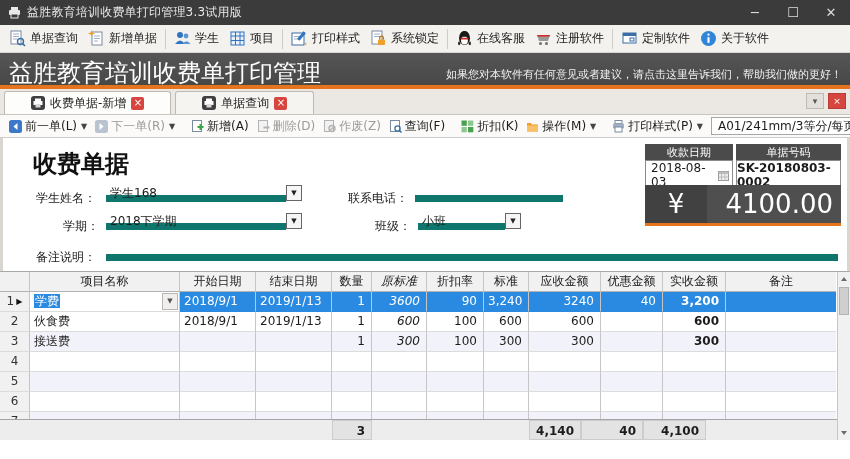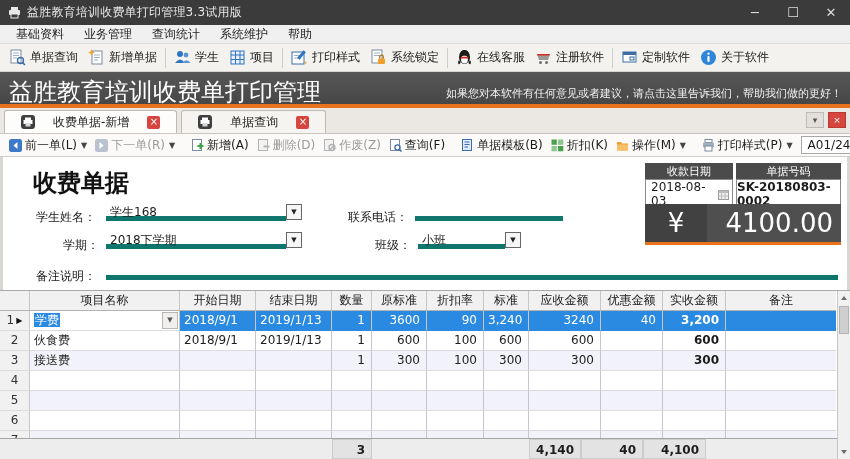--- a/index.html
+++ b/index.html
@@ -23,21 +23,21 @@
   .tb1-btn { display:flex; align-items:center; gap:4px; padding:2px 5px; border-radius:2px; cursor:default; white-space:nowrap; }
   .tb1-sep { width:1px; height:20px; background:#cfccc6; margin:0 3px; }
 
   
   .banner { height:36px; background:linear-gradient(#565656,#474747); border-bottom:4px solid #e8731d; position:relative; flex:0 0 auto; }
   .banner-title { position:absolute; left:9px; top:4px; color:#fff; font-size:24px; font-weight:500; }
   .banner-hint { position:absolute; right:8px; bottom:3px; color:#f2f2f2; font-size:11px; }
 
   
   .tabbar { height:26px; background:#ebe8e3; border-bottom:1px solid #c9c5bf; display:flex; align-items:flex-end; padding:0 4px; flex:0 0 auto; position:relative; }
-  .tab { display:flex; align-items:center; gap:18px; height:23px; padding:0 16px; border:1px solid #bdb9b3; border-bottom:none; border-radius:3px 3px 0 0; margin-right:4px; background:#f6f4f1; cursor:default; }
+  .tab { display:flex; align-items:center; gap:5px; height:23px; padding:0 26px; border:1px solid #bdb9b3; border-bottom:none; border-radius:3px 3px 0 0; margin-right:4px; background:#f6f4f1; cursor:default; }
   .tab.active { background:#fdfdfc; }
   .tab-label { font-size:12px; color:#222; }
   .tab-close { width:13px; height:13px; background:#d6463f; color:#fff; font-size:10px; line-height:12px; text-align:center; border-radius:2px; cursor:pointer; }
   .tabbar-ctrls { position:absolute; right:4px; top:4px; display:flex; gap:4px; }
   .tabctrl { width:18px; height:16px; display:flex; align-items:center; justify-content:center; border:1px solid #bdb9b3; background:#e3e0db; font-size:9px; color:#555; }
   .tabctrl.close { background:#d6463f; color:#fff; border-color:#b93b34; }
 
   
   .toolbar2 { height:23px; background:#fbfaf8; border-bottom:1px solid #cfcdc9; display:flex; align-items:center; padding:4px 5px; flex:0 0 auto; white-space:nowrap; }
   .tb2-btn { display:flex; align-items:center; gap:3px; padding:1px 4px; border-radius:2px; cursor:default; }
@@ -45,40 +45,40 @@
   .tb2-btn.disabled .lbl { color:#9b9b9b; }
   .caret { font-size:8px; color:#444; margin-left:1px; }
   .tb2-sep { width:1px; height:16px; background:#d5d2cd; margin:0 4px; }
   .print-combo { display:flex; align-items:center; height:18px; border:1px solid #a7a7a7; background:#fff; margin-left:4px; }
   .print-combo .val { padding:0 6px; font-size:12px; }
 
   
   .formarea { height:133px; background:#fff; border-left:3px solid #d9d6d1; border-right:3px solid #d9d6d1; position:relative; flex:0 0 auto; }
   .form-title { position:absolute; left:30px; top:10px; font-size:24px; font-weight:bold; color:#111; }
   .f-label { position:absolute; font-size:12px; color:#1a1a1a; }
-  .f-field { position:absolute; border-bottom:5px solid #0f766e; font-size:12px; padding:0 2px 1px 4px; height:17px; }
+  .f-field { position:absolute; border-bottom:7px solid #0f766e; font-size:12px; padding:0 2px 1px 4px; height:17px; }
   .f-combo-btn { position:absolute; width:16px; height:16px; border:1px solid #666; background:#f6f6f6; display:flex; align-items:center; justify-content:center; font-size:7px; color:#222; }
   .hdr-box { position:absolute; height:16px; background:#4b4b4b; color:#fff; font-size:11px; display:flex; align-items:center; justify-content:center; }
   .val-box { position:absolute; height:30px; background:#fff; border:1px solid #8a8a8a; display:flex; align-items:center; font-size:12px; }
   .amount-panel { position:absolute; left:642px; top:47px; width:196px; height:41px; background:#4f4f4f; border-bottom:3px solid #e8731d; display:flex; }
   .amount-cur { width:62px; background:#414141; color:#fff; font-size:26px; display:flex; align-items:center; justify-content:center; }
   .amount-val { flex:1; color:#fff; font-size:26px; display:flex; align-items:center; justify-content:flex-end; padding-right:8px; }
 
   
   .grid { height:169px; position:relative; overflow:hidden; background:#fff; border-top:1px solid #a9a9a9; flex:0 0 auto; }
   .g-row { display:flex; height:20px; }
   .g-cell { border-right:1px solid #c6c6c6; border-bottom:1px solid #dcdcdc; height:20px; line-height:19px; overflow:hidden; font-size:12px; padding:0 4px; white-space:nowrap; }
   .g-head .g-cell { background:#f1f1f1; border-bottom:1px solid #b3b3b3; text-align:center; color:#222; }
   .num { text-align:right; padding-right:6px; }
   .w-rn  { width:30px; flex:0 0 30px; background:#f1f1f1; text-align:center; color:#333; }
   .w-c0  { width:150px; flex:0 0 150px; }
   .w-c1  { width:76px;  flex:0 0 76px; }
   .w-c2  { width:76px;  flex:0 0 76px; }
   .w-c3  { width:40px;  flex:0 0 40px; }
-  .w-c4  { width:55px;  flex:0 0 55px; }
+  .w-c4  { width:55px;  flex:0 0 55px;font-style:italic; }
   .w-c5  { width:57px;  flex:0 0 57px; }
   .w-c6  { width:45px;  flex:0 0 45px; }
   .w-c7  { width:72px;  flex:0 0 72px; }
   .w-c8  { width:62px;  flex:0 0 62px; }
   .w-c9  { width:63px;  flex:0 0 63px; }
   .w-c10 { width:110px; flex:0 0 110px; border-right:none; }
   .g-row.alt .g-cell:not(.w-rn) { background:#f2f2fa; }
   .g-row.sel .g-cell:not(.w-rn):not(.editor) { background:#2a8ae2; color:#fff; border-bottom-color:#2a8ae2; }
   .bold { font-weight:bold; }
   .rn-flex { display:flex; align-items:center; justify-content:center; gap:2px; }
@@ -111,27 +111,20 @@
         </svg>
     </span>
     <span class="title">益胜教育培训收费单打印管理3.3试用版</span>
     <div class="win-controls">
       <div class="win-btn">─</div>
       <div class="win-btn">☐</div>
       <div class="win-btn close">✕</div>
     </div>
   </div>
 
-  <div class="menubar">
-    <span class="menu-item">基础资料</span>
-    <span class="menu-item">业务管理</span>
-    <span class="menu-item">查询统计</span>
-    <span class="menu-item">系统维护</span>
-    <span class="menu-item">帮助</span>
-  </div>
 
   <div class="toolbar1">
     <div class="tb1-btn">
       <span>
           <svg width="17" height="17" viewBox="0 0 17 17">
             <rect x="2" y="1" width="10" height="13" fill="#fff" stroke="#7a8aa0"></rect>
             <line x1="4" y1="4" x2="10" y2="4" stroke="#9fb0c4"></line>
             <line x1="4" y1="6.5" x2="10" y2="6.5" stroke="#9fb0c4"></line>
             <line x1="4" y1="9" x2="8" y2="9" stroke="#9fb0c4"></line>
             <circle cx="11.5" cy="11.5" r="3" fill="none" stroke="#3a6ea5" stroke-width="1.4"></circle>
@@ -344,31 +337,20 @@
       <span>
           <svg width="13" height="13" viewBox="0 0 13 13">
             <rect x="1.5" y="0.5" width="9" height="11" fill="#fff" stroke="#7a8aa0"></rect>
             <circle cx="8.5" cy="8.5" r="2.6" fill="none" stroke="#3a6ea5" stroke-width="1.3"></circle>
             <line x1="10.3" y1="10.3" x2="12.5" y2="12.5" stroke="#3a6ea5" stroke-width="1.5"></line>
           </svg>
         </span>
       <span class="lbl">查询(F)</span>
     </div>
     <div class="tb2-sep"></div>
-    <div class="tb2-btn">
-      <span>
-          <svg width="13" height="13" viewBox="0 0 13 13">
-            <rect x="1.5" y="0.5" width="9" height="11" fill="#dfeafa" stroke="#3a6ea5"></rect>
-            <line x1="3.5" y1="3" x2="8.5" y2="3" stroke="#3a6ea5"></line>
-            <line x1="3.5" y1="5.5" x2="8.5" y2="5.5" stroke="#3a6ea5"></line>
-            <line x1="3.5" y1="8" x2="7" y2="8" stroke="#3a6ea5"></line>
-          </svg>
-        </span>
-      <span class="lbl">单据模板(B)</span>
-    </div>
     <div class="tb2-btn">
       <span>
           <svg width="13" height="13" viewBox="0 0 13 13">
             <rect x="0.5" y="0.5" width="5.3" height="5.3" fill="#49a14d"></rect>
             <rect x="7" y="0.5" width="5.3" height="5.3" fill="#8bc78e"></rect>
             <rect x="0.5" y="7" width="5.3" height="5.3" fill="#8bc78e"></rect>
             <rect x="7" y="7" width="5.3" height="5.3" fill="#49a14d"></rect>
           </svg>
         </span>
       <span class="lbl">折扣(K)</span>

